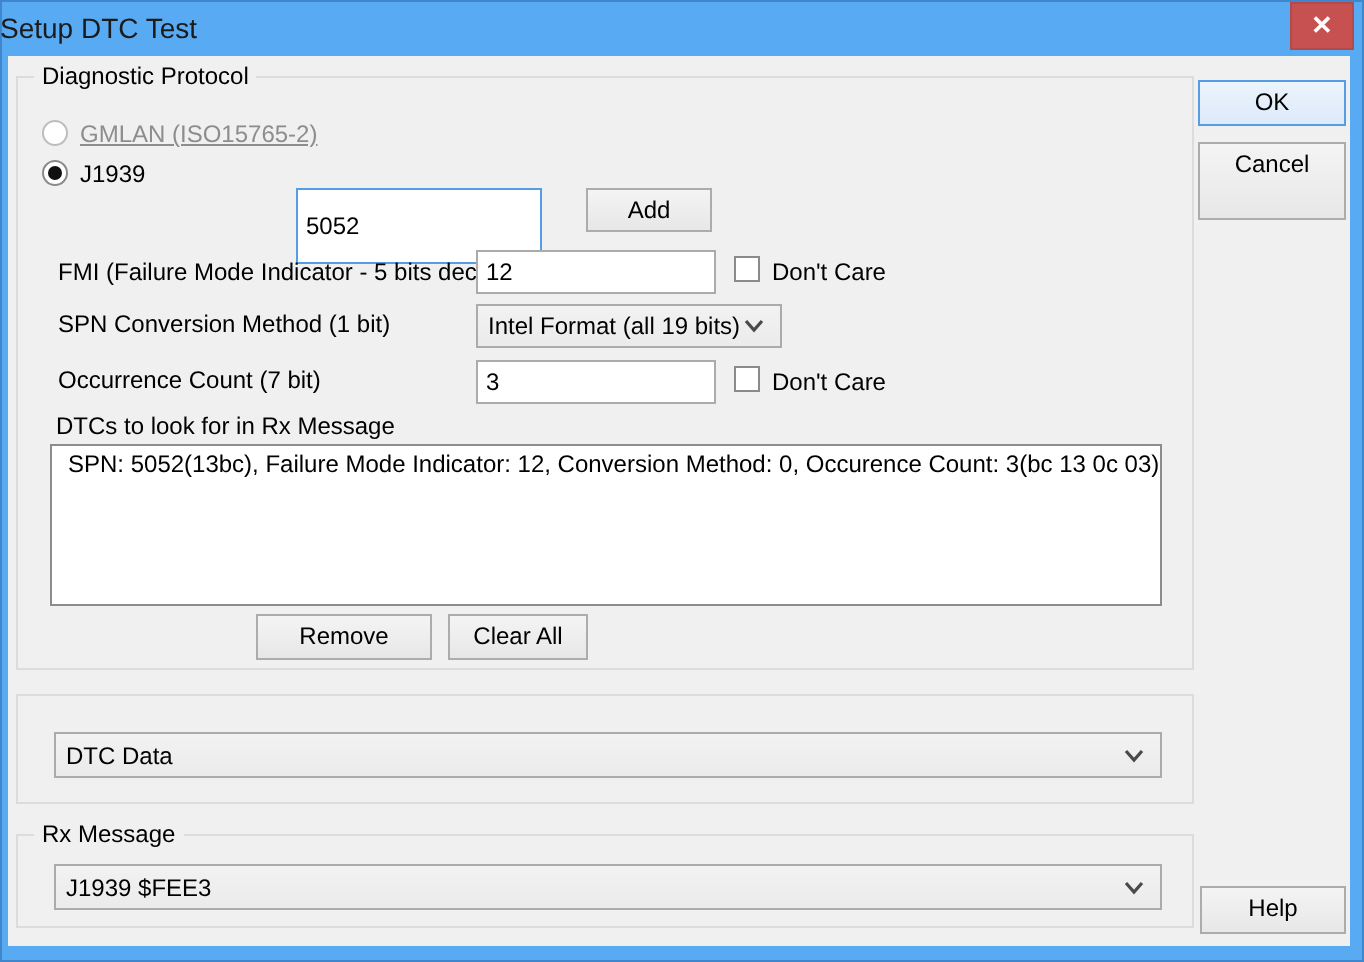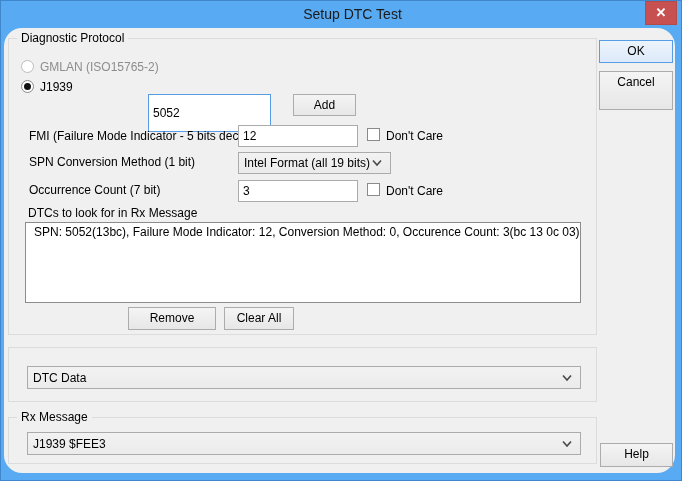--- a/index.html
+++ b/index.html
@@ -6,33 +6,32 @@
   * { box-sizing:border-box; }
   .dlg {
     position:relative; width:682px; height:481px;
     background:#58aaf2;
     box-shadow: inset 0 0 0 1px #3f86cc;
     font-family:"Liberation Sans", sans-serif;
     overflow:hidden;
   }
   .titlebar { position:absolute; left:0; top:0; width:682px; height:28px; }
   .title {
-    width:100%; text-align:center; line-height:28px;
-    font-size:14px; color:#1b1b1b;padding-left:23px;
+    width:100%; text-align:left; line-height:28px;
+    font-size:14px; color:#1b1b1b;
   }
   .closebtn {
     position:absolute; left:645px; top:1px; width:32px; height:24px;
     background:#c75050; box-shadow: inset 0 0 0 1px #b44a4a;
     color:#fff; text-align:center; line-height:24px;
     font-size:13px; font-weight:bold; cursor:default;
   }
   .client {
     position:absolute; left:4px; top:28px; width:671px; height:445px;
     background:#f0f0f0;
-    border-radius:18px;
   }
   .group {
     position:absolute; border:1px solid #dcdcdc;
   }
   .group-label {
     position:absolute; top:-8px; left:8px; background:#f0f0f0;
     padding:0 4px; font-size:12px; color:#000; white-space:nowrap;
   }
   .lbl {
     position:absolute; font-size:12px; color:#000; line-height:14px;
@@ -95,21 +94,21 @@
       <span>✕</span>
     </div>
   </div>
 
   <div class="client">
 
     <div class="group" style="left:4px;top:10px;width:589px;height:297px;">
       <span class="group-label">Diagnostic Protocol</span>
 
       <span class="radio disabled" style="left:12px;top:21px;"></span>
-      <span class="lbl disabled" style="left:31px;top:21px;">GMLAN (ISO15765-2)</span>
+      <span class="lbl disabled" style="left:31px;top:21px;text-decoration:underline;">GMLAN (ISO15765-2)</span>
 
       <span class="radio checked" style="left:12px;top:41px;"></span>
       <span class="lbl" style="left:31px;top:41px;">J1939</span>
 
       <input class="txt focused" style="left: 139px; top: 55px; width: 123px; height: 38px;" value="5052">
       <div class="btn center" style="left:284px;top:55px;width:63px;height:22px;">Add</div>
 
       <span class="lbl" style="left:20px;top:90px;">FMI (Failure Mode Indicator - 5 bits decimal)</span>
       <input class="txt" style="left: 229px; top: 86px; width: 120px; height: 22px;" value="12">
       <span class="cb" style="left:358px;top:89px;"></span>

